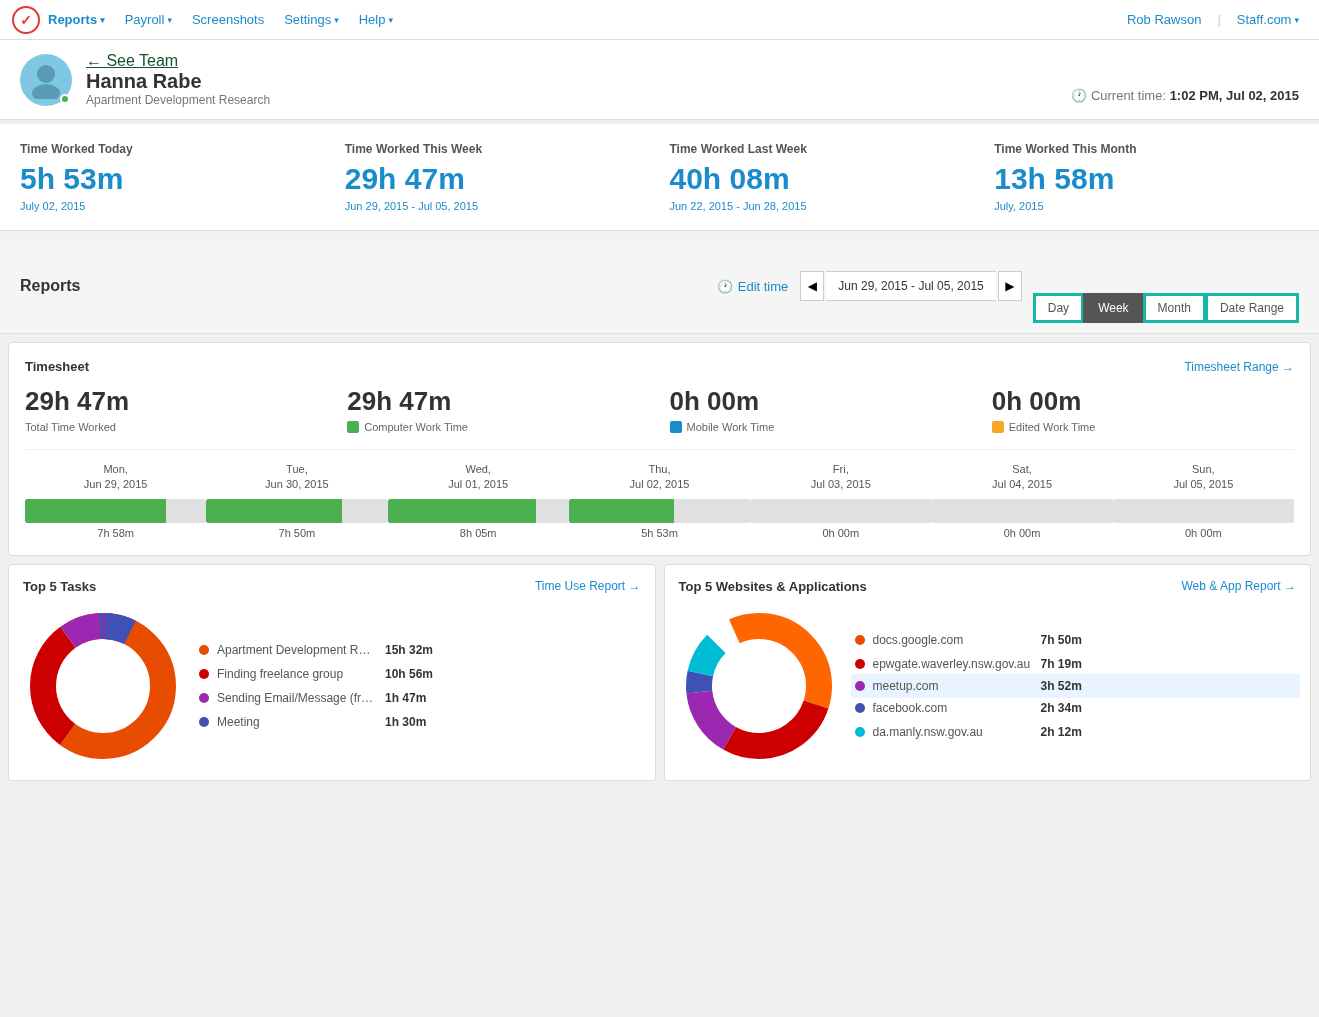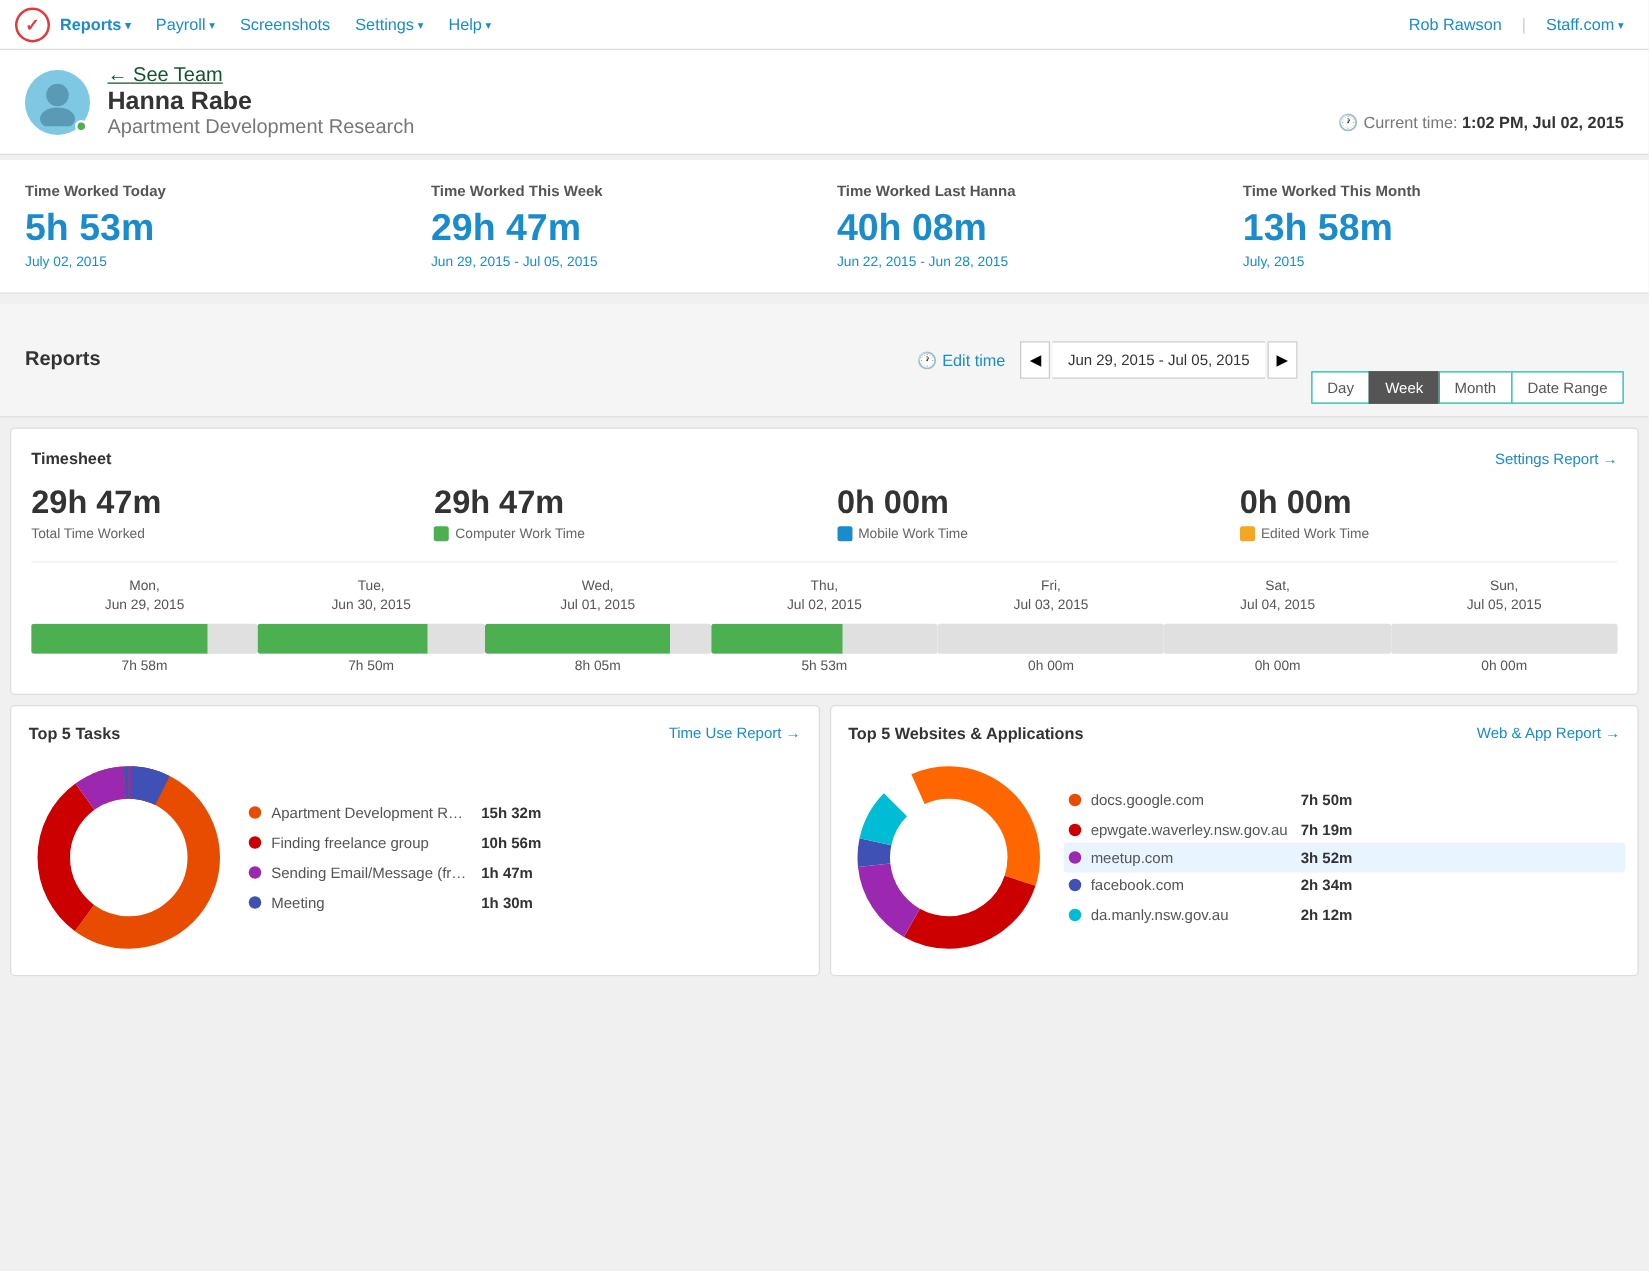--- a/index.html
+++ b/index.html
@@ -14,39 +14,39 @@
     .nav-right { display: flex; align-items: flex-start; gap: 8px; color: #1a8ccc; font-size: 13px; }
     .nav-divider { color: #ccc; }
 
     
     .profile-section { background: #fff; border-bottom: 1px solid #ddd; padding: 12px 20px; display: flex; align-items: center; justify-content: space-between; }
     .profile-left { display: flex; align-items: center; gap: 14px; }
     .avatar { width: 52px; height: 52px; background: #7ec8e3; border-radius: 50%; display: flex; align-items: center; justify-content: center; font-size: 28px; color: #5a9ab5; position: relative; }
     .avatar-dot { width: 10px; height: 10px; background: #4caf50; border-radius: 50%; border: 2px solid #fff; position: absolute; bottom: 2px; right: 2px; }
     .profile-info .back-link { color: #14532d; font-size: 16px; cursor: pointer; text-decoration: underline; }
     .profile-info h2 { font-size: 20px; color: #333; font-weight: bold; }
-    .profile-info .subtitle { font-size: 16px; color: #777; }
+    .profile-info .subtitle { font-size: 12px; color: #777; }
     .current-time { color: #777; font-size: 13px; margin-top: 32px; }
     .current-time strong { color: #333; }
 
     
     .stats-section { background: #fff; border-bottom: 1px solid #ddd; padding: 18px 20px; display: grid; grid-template-columns: repeat(4, 1fr); gap: 20px; margin-top: 4px; }
     .stat-item .stat-label { font-size: 12px; color: #555; font-weight: bold; margin-bottom: 6px; }
     .stat-item .stat-value { font-size: 30px; color: #1a8ccc; font-weight: bold; margin-bottom: 4px; }
     .stat-item .stat-date { font-size: 11px; color: #1a8ccc; }
 
     
     .reports-header { background: #f5f5f5; padding: 10px 20px; display: flex; align-items: center; gap: 12px; border-bottom: 1px solid #ddd; margin-top: 8px; }
     .reports-title { font-size: 16px; font-weight: bold; flex: 1; }
     .edit-time { color: #1a8ccc; font-size: 13px; cursor: pointer; display: flex; align-items: center; gap: 4px; }
     .date-nav { display: flex; align-items: center; gap: 2px; }
     .date-nav-btn { background: #fff; border: 1px solid #ccc; width: 24px; height: 30px; cursor: pointer; display: flex; align-items: center; justify-content: center; font-size: 12px; }
     .date-display { background: #fff; border: 1px solid #ccc; border-left: none; border-right: none; padding: 0 12px; height: 30px; display: flex; align-items: center; font-size: 12px; white-space: nowrap; }
     .view-buttons { display: flex; }
-    .view-btn { background: #fff; border: 1px solid #14b8a6; padding: 5px 12px; font-size: 12px; cursor: pointer; margin-left: -1px; color: #555; margin-top: 44px; }
+    .view-btn { background: #fff; border: 3px solid #14b8a6; padding: 5px 12px; font-size: 12px; cursor: pointer; margin-left: -1px; color: #555; margin-top: 44px; }
     .view-btn.active { background: #555; color: #fff; border-color: #555; }
 
     
     .timesheet-section { background: #fff; margin: 8px 8px; border: 1px solid #ddd; border-radius: 4px; padding: 16px; }
     .timesheet-header { display: flex; justify-content: space-between; align-items: flex-end; margin-bottom: 12px; }
     .timesheet-title { font-size: 13px; font-weight: bold; }
     .timesheet-report-link { color: #1a8ccc; font-size: 12px; cursor: pointer; }
     .timesheet-stats { display: grid; grid-template-columns: repeat(4, 1fr); gap: 20px; margin-bottom: 16px; }
     .ts-stat-value { font-size: 26px; font-weight: bold; color: #333; margin-bottom: 4px; }
     .ts-stat-label { font-size: 11px; color: #666; display: flex; align-items: center; gap: 5px; }
@@ -145,21 +145,21 @@
     <div class="stat-label">Time Worked Today</div>
     <div class="stat-value">5h 53m</div>
     <div class="stat-date">July 02, 2015</div>
   </div>
   <div class="stat-item">
     <div class="stat-label">Time Worked This Week</div>
     <div class="stat-value">29h 47m</div>
     <div class="stat-date">Jun 29, 2015 - Jul 05, 2015</div>
   </div>
   <div class="stat-item">
-    <div class="stat-label">Time Worked Last Hanna</div>
+    <div class="stat-label">Time Worked Last Week</div>
     <div class="stat-value">40h 08m</div>
     <div class="stat-date">Jun 22, 2015 - Jun 28, 2015</div>
   </div>
   <div class="stat-item">
     <div class="stat-label">Time Worked This Month</div>
     <div class="stat-value">13h 58m</div>
     <div class="stat-date">July, 2015</div>
   </div>
 </div>
 
@@ -178,21 +178,21 @@
     <button class="view-btn">Day</button>
     <button class="view-btn active">Week</button>
     <button class="view-btn">Month</button>
     <button class="view-btn">Date Range</button>
   </div>
 </div>
 
 <div class="timesheet-section">
   <div class="timesheet-header">
     <div class="timesheet-title">Timesheet</div>
-    <a class="timesheet-report-link">Settings Report →</a>
+    <a class="timesheet-report-link">Timesheet Range →</a>
   </div>
   <div class="timesheet-stats">
     <div>
       <div class="ts-stat-value">29h 47m</div>
       <div class="ts-stat-label">Total Time Worked</div>
     </div>
     <div>
       <div class="ts-stat-value">29h 47m</div>
       <div class="ts-stat-label">
         <span class="legend-dot" style="background:#4caf50;"></span>

